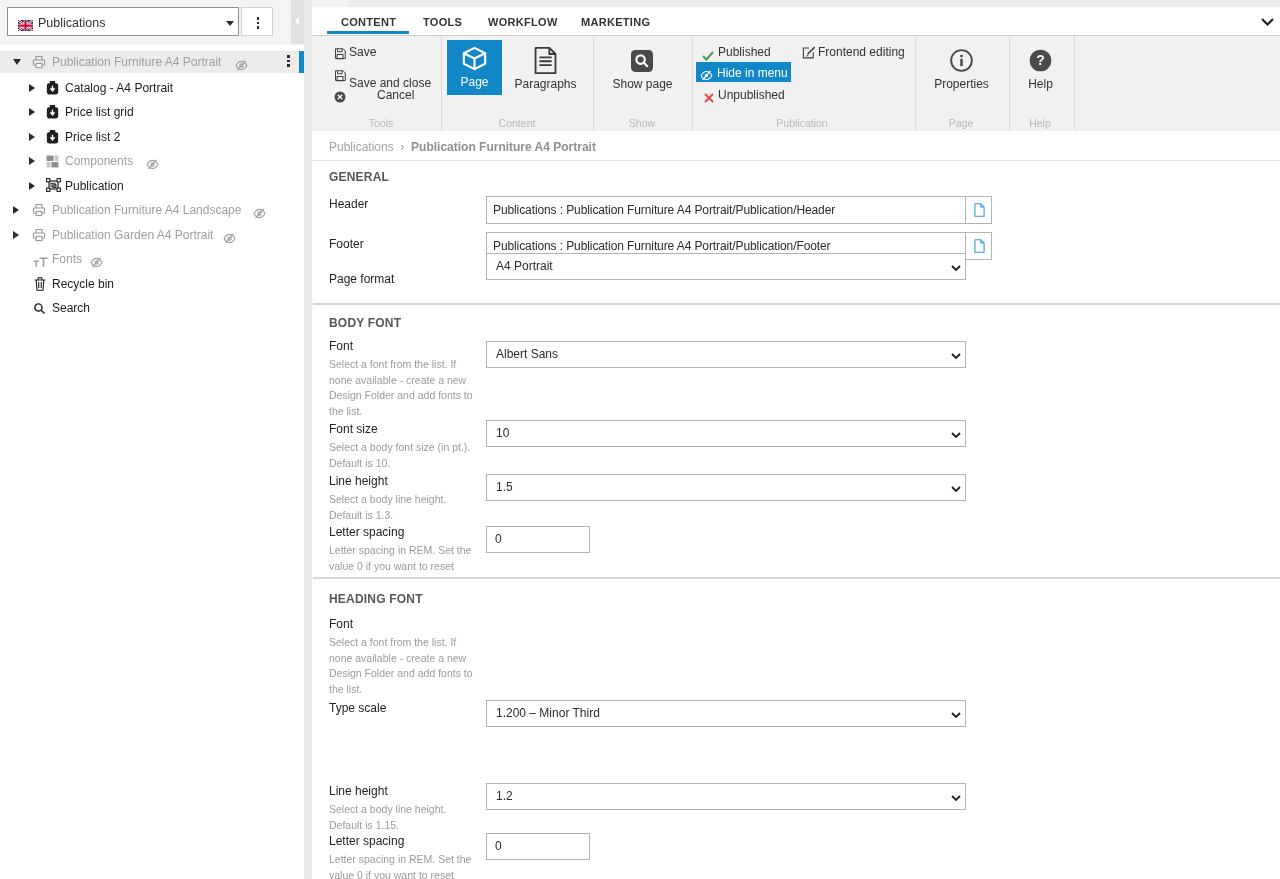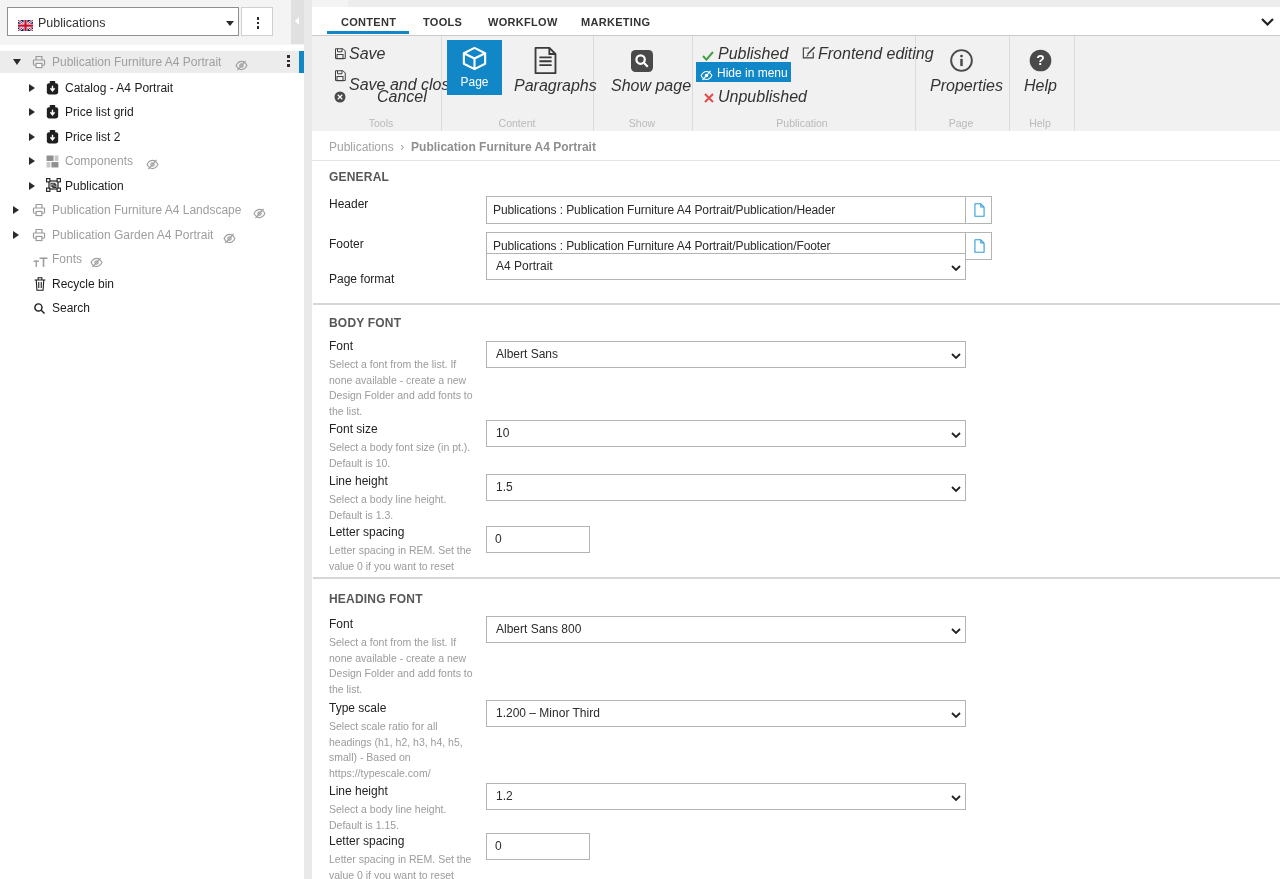--- a/index.html
+++ b/index.html
@@ -28,21 +28,21 @@
 
 #divband { left:304px; top:0; width:8px; height:879px; background:#e9e9e9; }
 
 #main { left:312px; top:0; width:968px; height:879px; }
 #tabbar { left:0; top:7px; width:968px; height:29px; background:#fff; border-bottom:1px solid #cccccc; }
 .tab { position:absolute; top:9px; font-size:11px; font-weight:bold; color:#333; letter-spacing:0.3px; white-space:nowrap; }
 #tabunderline { left:15px; top:31px; width:82px; height:2.5px; background:#1287c8; }
 #tabchev { left:949px; top:18px; }
 #toolbar { left:0; top:36px; width:968px; height:95px; background:#f1f1f1; }
 .tdiv { position:absolute; top:0; width:1px; height:95px; background:#dcdcdc; }
-.tbtxt { position:absolute; font-size:16px; color:#333; white-space:nowrap;font-style:italic; }
+.tbtxt { position:absolute; font-size:12px; color:#333; white-space:nowrap; }
 .glabel { position:absolute; top:81px; font-size:10.5px; color:#b9b9b9; text-align:center; }
 #pagetile { position:absolute; left:135px; top:4px; width:55px; height:55px; background:#1287c8; }
 #pagetile .txt { position:absolute; left:0; bottom:6px; width:100%; text-align:center; color:#fff; font-size:12px; }
 #hidemenu { position:absolute; left:384px; top:26px; width:95px; height:20px; background:#1287c8; }
 #hidemenu .txt { position:absolute; left:21px; top:3.5px; color:#fff; font-size:12px; white-space:nowrap; }
 
 #crumb { left:0; top:131px; width:968px; height:30px; background:#fff; border-bottom:1px solid #e3e3e3; }
 #crumb .in { position:absolute; left:17px; top:9px; font-size:12px; color:#a3a3a3; white-space:nowrap; }
 #crumb b { color:#8f8f8f; }
 #content { left:0; top:161px; width:968px; height:718px; background:#fff; }
@@ -375,27 +375,21 @@
           </svg>
         </span></div>
     <span class="flabel" style="top:364px;">Letter spacing</span>
     <div class="fhelp" style="top:382px;">Letter spacing in REM. Set the<br>value 0 if you want to reset</div>
     <div class="smallinp" style="top:365px;">0</div>
     <div class="hr" style="top:416px;"></div>
 
     <span class="sechead" style="top:431px;">HEADING FONT</span>
     <span class="flabel" style="top:456px;">Font</span>
     <div class="fhelp" style="top:474px;">Select a font from the list. If<br>none available - create a new<br>Design Folder and add fonts to<br>the list.</div>
-    <div class="sel" style="top:455px;">Albert Sans 800<span class="chev">
-          <svg width="10" height="6" viewBox="0 0 10 6" fill="none" stroke="#222" stroke-width="1.8">
-            <path d="M1 1 L5 5 L9 1"></path>
-          </svg>
-        </span></div>
     <span class="flabel" style="top:540px;">Type scale</span>
-    <div class="fhelp" style="top:558px;">Select scale ratio for all<br>headings (h1, h2, h3, h4, h5,<br>small) - Based on<br>https://typescale.com/</div>
     <div class="sel" style="top:539px;">1.200 – Minor Third<span class="chev">
           <svg width="10" height="6" viewBox="0 0 10 6" fill="none" stroke="#222" stroke-width="1.8">
             <path d="M1 1 L5 5 L9 1"></path>
           </svg>
         </span></div>
     <span class="flabel" style="top:623px;">Line height</span>
     <div class="fhelp" style="top:641px;">Select a body line height.<br>Default is 1.15.</div>
     <div class="sel" style="top:622px;">1.2<span class="chev">
           <svg width="10" height="6" viewBox="0 0 10 6" fill="none" stroke="#222" stroke-width="1.8">
             <path d="M1 1 L5 5 L9 1"></path>

